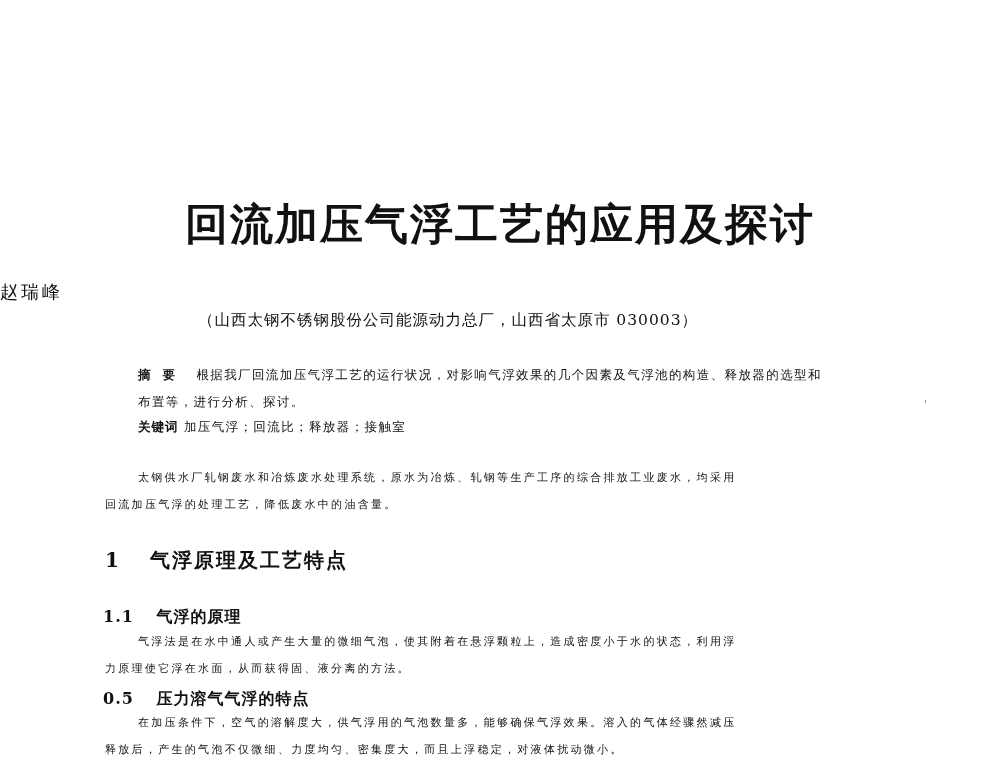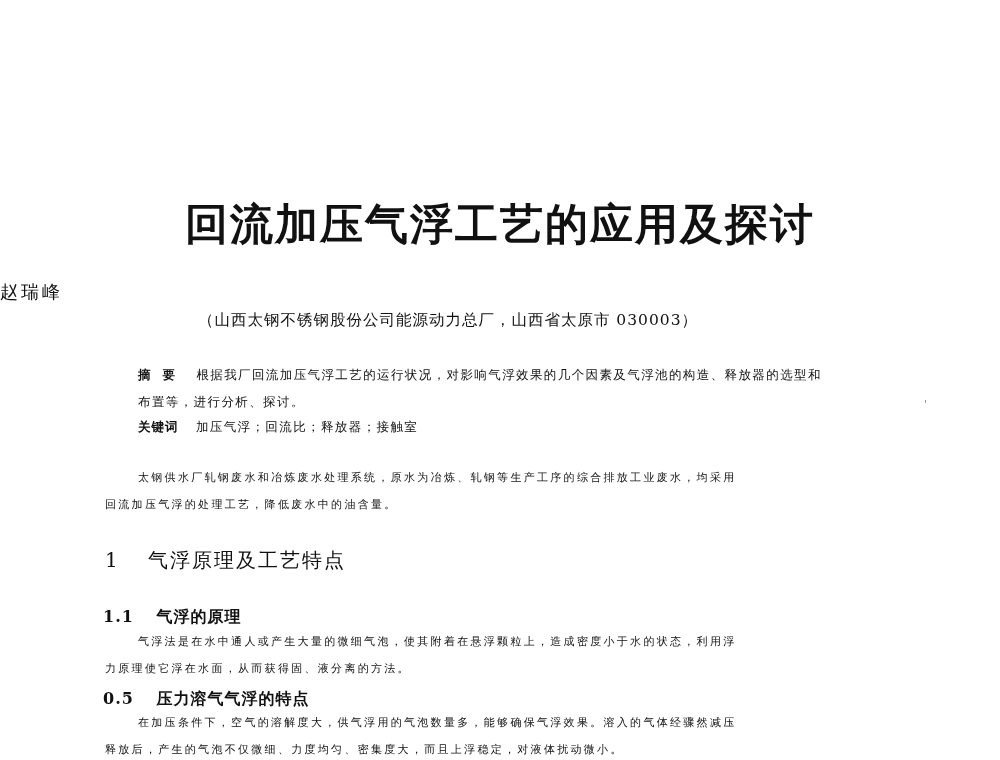--- a/index.html
+++ b/index.html
@@ -47,31 +47,30 @@
     .abstract-label {
       font-weight: bold;
       display: inline-block;
       letter-spacing: 12px;
       margin-right: 4px;
     }
     .kw-label {
       font-weight: bold;
       display: inline-block;
       letter-spacing: 1px;
-      margin-right: 12px;
     }
     .body-line {
       font-size: 11px;
       font-family: "DejaVu Serif", serif;
       letter-spacing: 2.3px;
     }
     .h1 {
       left: 105px; top: 547px;
       font-size: 20px;
-      font-weight: normal;
+      font-weight: bold;
       font-family: "DejaVu Sans", sans-serif;
       letter-spacing: 2px;
     }
     .h1 .num { margin-right: 20px; font-family: "DejaVu Serif", serif; }
     .h2 {
       left: 103px;
       font-size: 16px;
       font-weight: bold;
       font-family: "DejaVu Serif", serif;
       letter-spacing: 1px;

